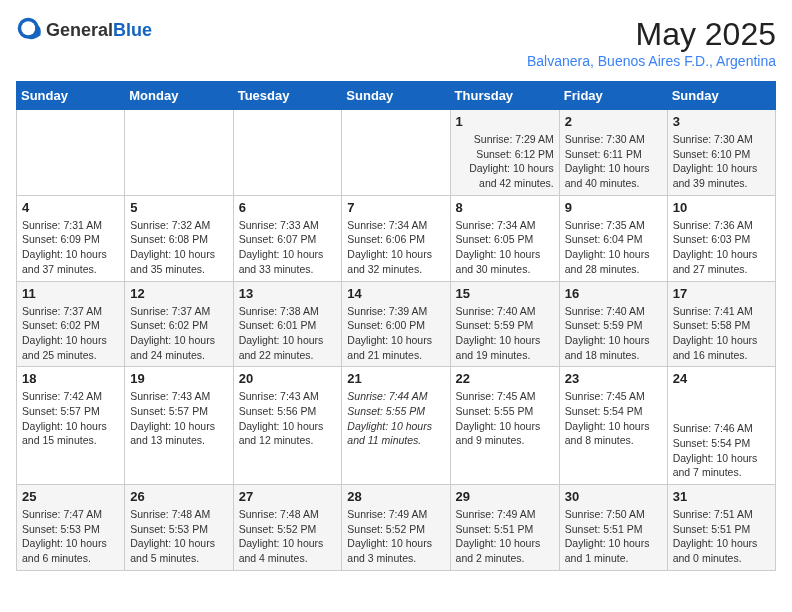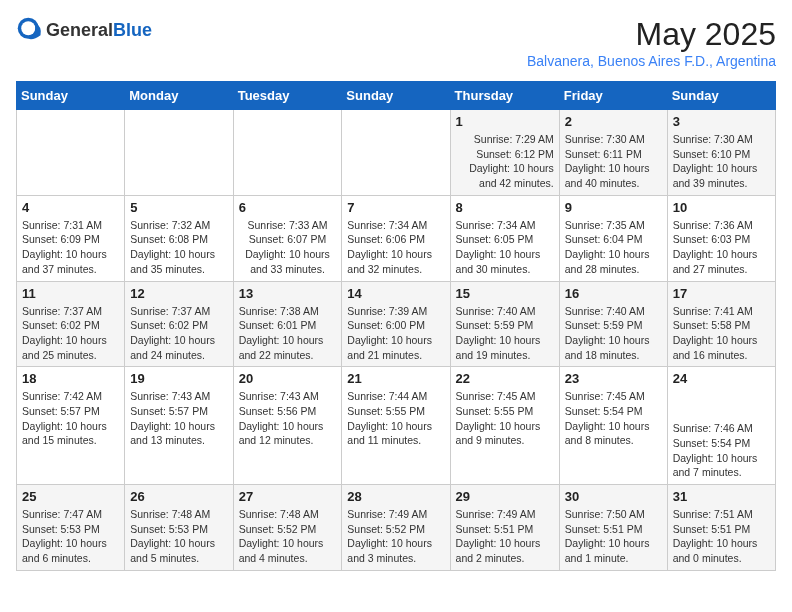--- a/index.html
+++ b/index.html
@@ -159,21 +159,21 @@
         </td>
         <td>
           <span class="day-num">5</span>
           <div class="day-info" style="white-space: pre-line;">Sunrise: 7:32 AM
 Sunset: 6:08 PM
 Daylight: 10 hours
 and 35 minutes.</div>
         </td>
         <td>
           <span class="day-num">6</span>
-          <div class="day-info" style="white-space: pre-line; text-align: center;">Sunrise: 7:33 AM
+          <div class="day-info" style="white-space: pre-line;">Sunrise: 7:33 AM
 Sunset: 6:07 PM
 Daylight: 10 hours
 and 33 minutes.</div>
         </td>
         <td>
           <span class="day-num">7</span>
           <div class="day-info" style="white-space: pre-line;">Sunrise: 7:34 AM
 Sunset: 6:06 PM
 Daylight: 10 hours
 and 32 minutes.</div>
@@ -268,21 +268,21 @@
         </td>
         <td>
           <span class="day-num">20</span>
           <div class="day-info" style="white-space: pre-line;">Sunrise: 7:43 AM
 Sunset: 5:56 PM
 Daylight: 10 hours
 and 12 minutes.</div>
         </td>
         <td>
           <span class="day-num">21</span>
-          <div class="day-info" style="white-space: pre-line;">Sunrise: 7:44 AM
+          <div class="day-info" style="white-space: pre-line; font-style: italic;">Sunrise: 7:44 AM
 Sunset: 5:55 PM
 Daylight: 10 hours
 and 11 minutes.</div>
         </td>
         <td>
           <span class="day-num">22</span>
           <div class="day-info" style="white-space: pre-line;">Sunrise: 7:45 AM
 Sunset: 5:55 PM
 Daylight: 10 hours
 and 9 minutes.</div>

